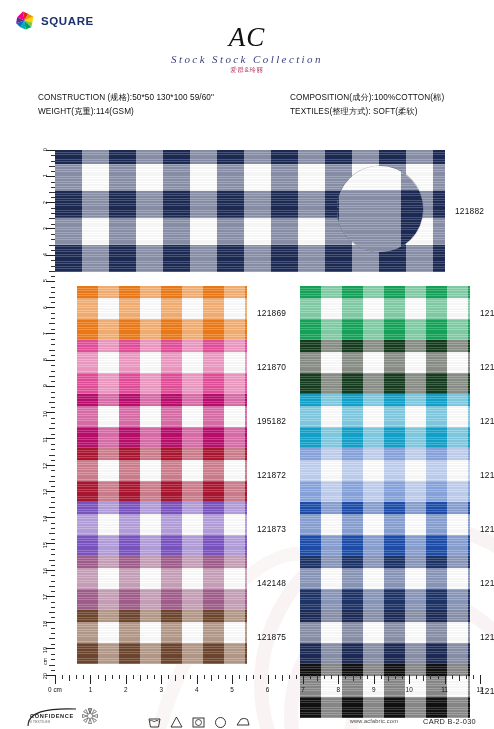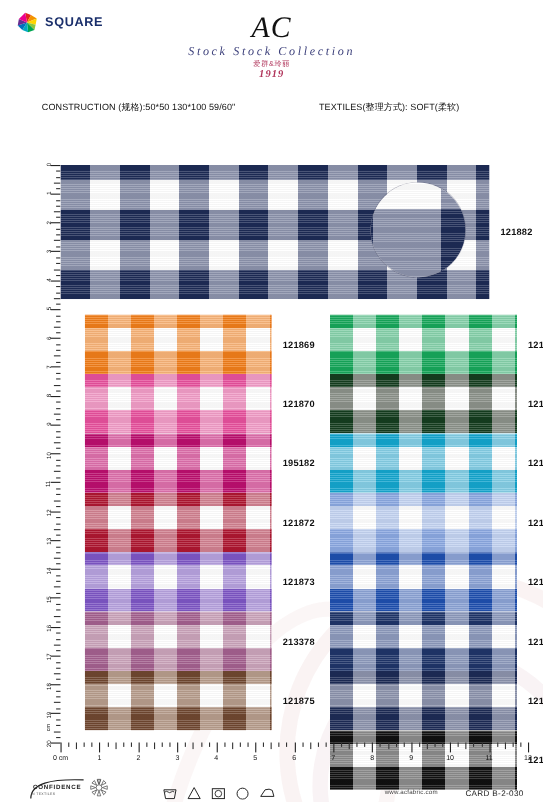--- a/index.html
+++ b/index.html
@@ -31,21 +31,21 @@
 
   
   .logo-block { position: absolute; left: 14px; top: 10px; display: flex; align-items: center; gap: 6px; }
   .logo-mark { width: 21px; height: 21px; display: block; }
   .logo-text {
     font-size: 11.5px; font-weight: bold; letter-spacing: 0.6px;
     color: #1a2f6b; font-family: "Liberation Sans", sans-serif;
   }
 
   .ac-block {
-    position: absolute; left: 0; right: 0; top: 12px;
+    position: absolute; left: 0; right: 0; top: 24px;
     text-align: center;
   }
   .ac-title {
     font-family: "Liberation Serif", serif;
     font-size: 27px; font-style: italic; color: #111111;
     line-height: 1; letter-spacing: 1px;
   }
   .ac-sub {
     font-family: "Liberation Serif", serif;
     font-size: 11px; font-style: italic; color: #3b3f7a;
@@ -93,21 +93,21 @@
     position: absolute; left: 17px; top: 525px; width: 425px; height: 26px;
   }
   .swatch-area {
     position: absolute; left: 17px; top: 0; width: 425px; height: 525px;
   }
 
   .swatch { position: absolute; overflow: hidden; }
   .swatch .cloth { position: absolute; inset: 0; }
   .label {
     position: absolute; font-size: 8.4px; color: #111;
-    letter-spacing: 0.2px; white-space: nowrap; font-weight: bold;
+    letter-spacing: 0.2px; white-space: nowrap;
   }
 
   
   .magnifier {
     position: absolute; border-radius: 50%; overflow: hidden;
     box-shadow: 0 0 0 0.6px rgba(60,60,90,0.35);
   }
   .magnifier .cloth { position: absolute; }
 
   
@@ -157,26 +157,27 @@
         <path d="M0,0 L-14,-6 L-3,-17 Z" fill="#ec008c"></path>
       </g>
     </svg>
     <span class="logo-text">SQUARE</span>
   </div>
 
   <div class="ac-block">
     <div class="ac-title">AC</div>
     <div class="ac-sub">Stock Stock Collection</div>
     <div class="ac-cn">爱群&amp;玲丽</div>
-    <div class="ac-year">1919</div>
   </div>
 
   <div class="info">
     <div class="info-grid">
       <div>CONSTRUCTION (规格):50*50 130*100 59/60"</div>
+      <div>COMPOSITION(成分):100%COTTON(棉)</div>
+      <div>WEIGHT(克重):114(GSM)</div>
       <div>TEXTILES(整理方式): SOFT(柔软)</div>
     </div>
   </div>
 
   <div class="board">
     <div class="vruler" id="vruler">
         <div style="position: absolute; right: 0px; top: 524.5px; width: 9px; height: 1px; background: rgb(34, 34, 34);"></div>
         <div style="position: absolute; right: 10px; top: 520px; font-size: 5.6px; color: rgb(17, 17, 17); transform: rotate(-90deg); transform-origin: 100% 50%; white-space: nowrap;">20</div>
         <div style="position: absolute; right: 0px; top: 519.75px; width: 4px; height: 0.8px; background: rgb(51, 51, 51);"></div>
         <div style="position: absolute; right: 0px; top: 514.5px; width: 6px; height: 0.8px; background: rgb(51, 51, 51);"></div>
@@ -364,21 +365,21 @@
         </div>
         <div class="label" style="left: 202px; top: 374px;">121873</div>
         <div class="swatch" style="left: 22px; top: 406px; width: 170px; height: 54px;">
           <div class="cloth" style="background: rgb(255, 255, 255); left: 0px; top: 0px;">
             <div style="position: absolute; inset: 0px; background: repeating-linear-gradient(90deg, rgb(202, 163, 186) 0px, rgb(202, 163, 186) 21px, rgba(255, 255, 255, 0) 21px, rgba(255, 255, 255, 0) 42px);"></div>
             <div style="position: absolute; inset: 0px; background: repeating-linear-gradient(0deg, rgb(202, 163, 186) 0px, rgb(202, 163, 186) 21px, rgba(255, 255, 255, 0) 21px, rgba(255, 255, 255, 0) 42px); mix-blend-mode: multiply;"></div>
             <div style="position: absolute; inset: 0px; background-color: rgb(163, 96, 142); mask-image: repeating-linear-gradient(90deg, rgb(0, 0, 0) 0px, rgb(0, 0, 0) 21px, rgba(0, 0, 0, 0) 21px, rgba(0, 0, 0, 0) 42px), repeating-linear-gradient(0deg, rgb(0, 0, 0) 0px, rgb(0, 0, 0) 21px, rgba(0, 0, 0, 0) 21px, rgba(0, 0, 0, 0) 42px); mask-composite: intersect;"></div>
             <div style="position: absolute; inset: 0px; background: repeating-linear-gradient(0deg, rgba(255, 255, 255, 0.26) 0px, rgba(255, 255, 255, 0.26) 0.6px, rgba(0, 0, 0, 0.05) 0.6px, rgba(0, 0, 0, 0.05) 1.7px); opacity: 0.75;"></div>
           </div>
         </div>
-        <div class="label" style="left: 202px; top: 428px;">213378</div>
+        <div class="label" style="left: 202px; top: 428px;">142148</div>
         <div class="swatch" style="left: 22px; top: 460px; width: 170px; height: 54px;">
           <div class="cloth" style="background: rgb(255, 255, 255); left: 0px; top: 0px;">
             <div style="position: absolute; inset: 0px; background: repeating-linear-gradient(90deg, rgb(182, 156, 139) 0px, rgb(182, 156, 139) 21px, rgba(255, 255, 255, 0) 21px, rgba(255, 255, 255, 0) 42px);"></div>
             <div style="position: absolute; inset: 0px; background: repeating-linear-gradient(0deg, rgb(182, 156, 139) 0px, rgb(182, 156, 139) 21px, rgba(255, 255, 255, 0) 21px, rgba(255, 255, 255, 0) 42px); mix-blend-mode: multiply;"></div>
             <div style="position: absolute; inset: 0px; background-color: rgb(111, 71, 48); mask-image: repeating-linear-gradient(90deg, rgb(0, 0, 0) 0px, rgb(0, 0, 0) 21px, rgba(0, 0, 0, 0) 21px, rgba(0, 0, 0, 0) 42px), repeating-linear-gradient(0deg, rgb(0, 0, 0) 0px, rgb(0, 0, 0) 21px, rgba(0, 0, 0, 0) 21px, rgba(0, 0, 0, 0) 42px); mask-composite: intersect;"></div>
             <div style="position: absolute; inset: 0px; background: repeating-linear-gradient(0deg, rgba(255, 255, 255, 0.26) 0px, rgba(255, 255, 255, 0.26) 0.6px, rgba(0, 0, 0, 0.05) 0.6px, rgba(0, 0, 0, 0.05) 1.7px); opacity: 0.75;"></div>
           </div>
         </div>
         <div class="label" style="left: 202px; top: 482px;">121875</div>
         <div class="swatch" style="left: 245px; top: 136px; width: 170px; height: 54px;">

